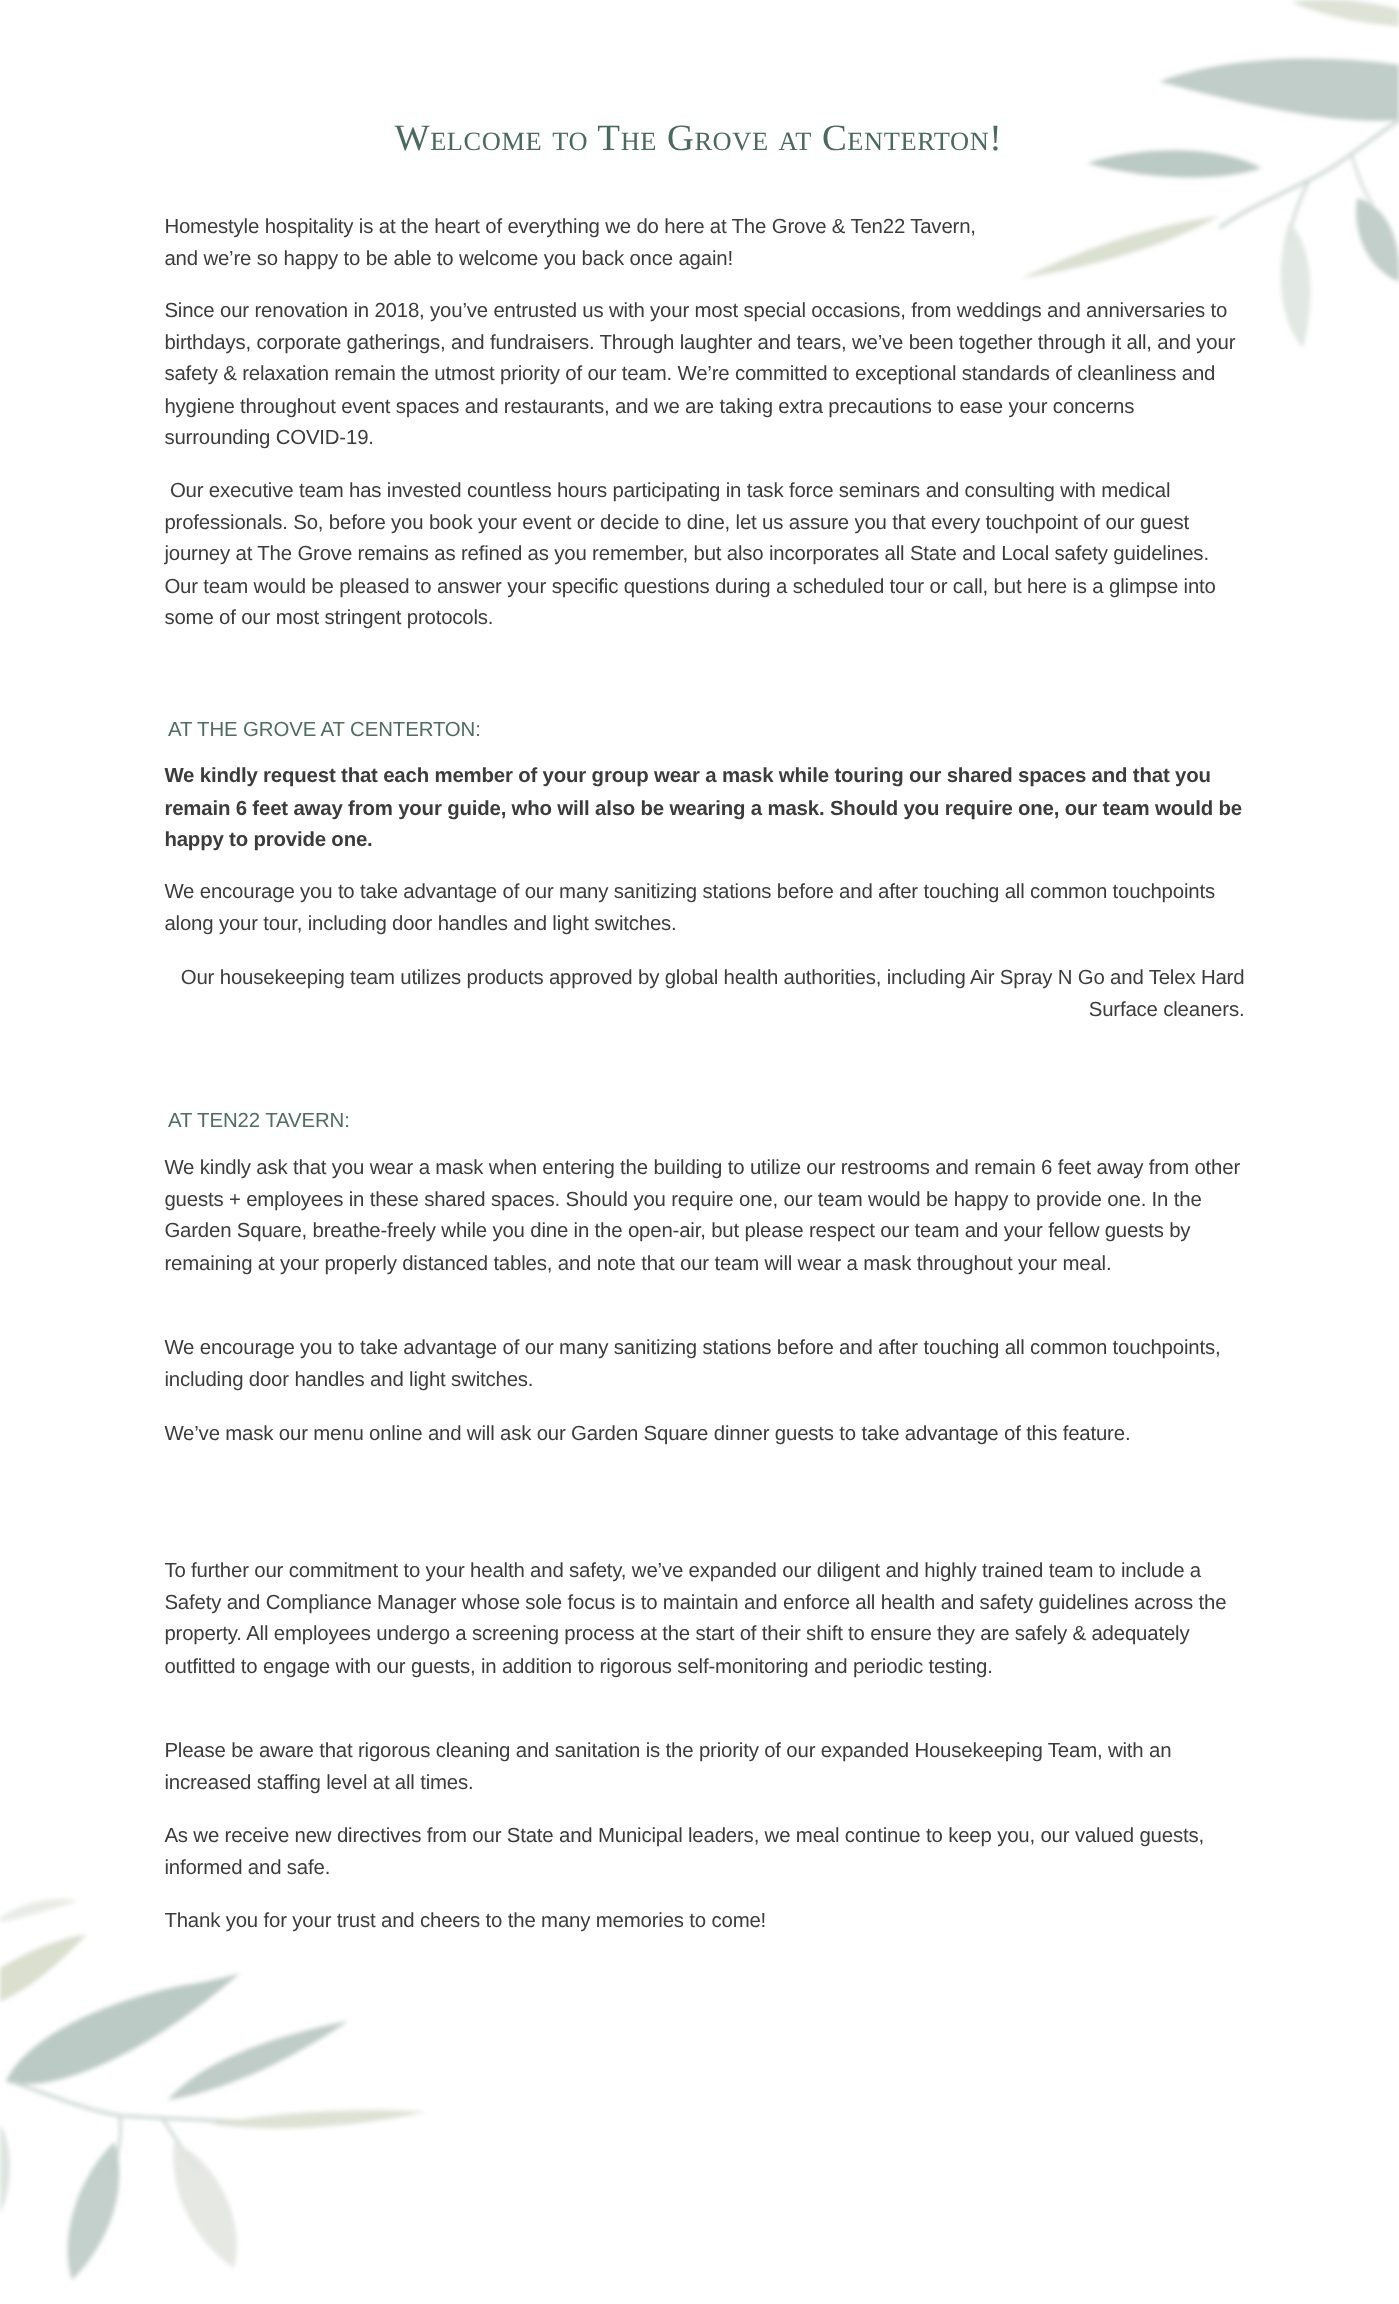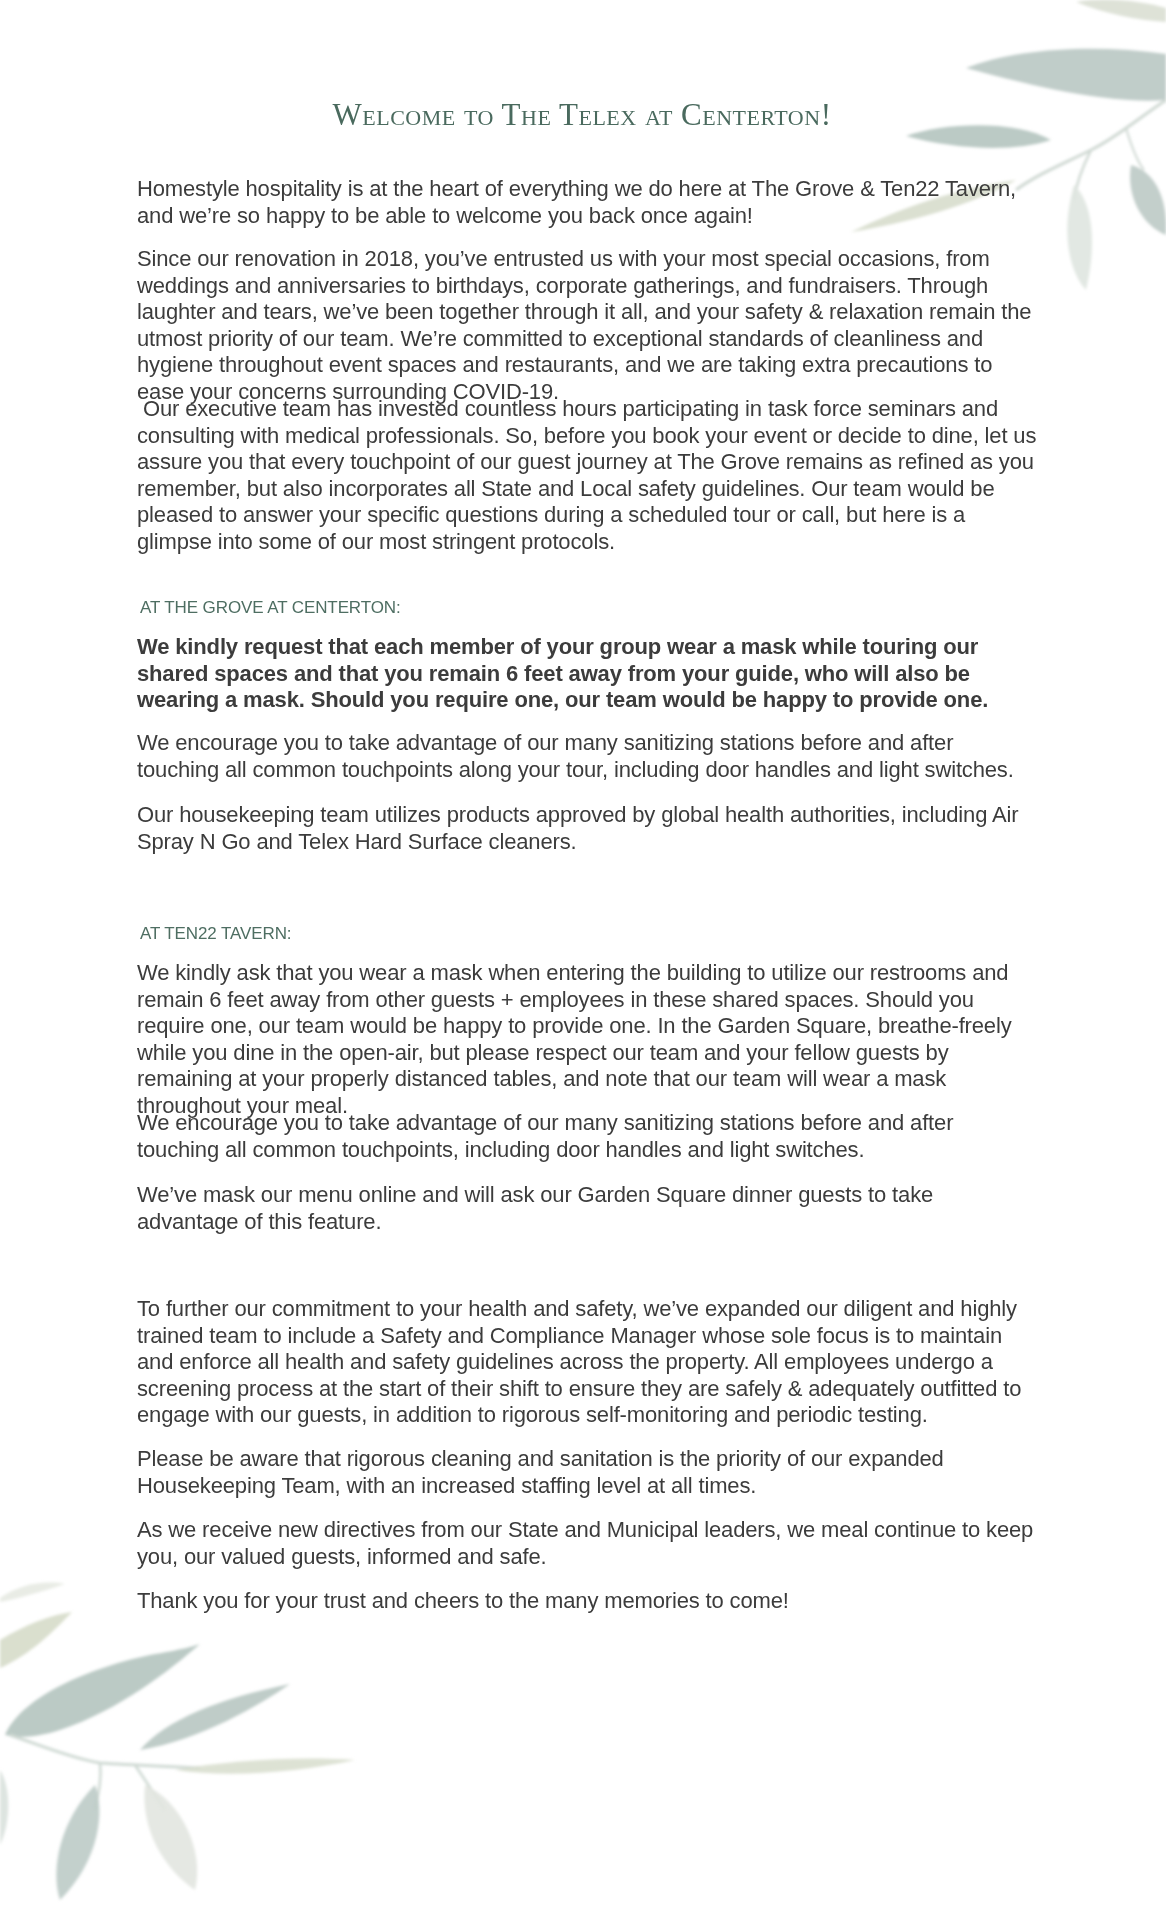--- a/index.html
+++ b/index.html
@@ -41,21 +41,21 @@
       color: #4a6a5e;
       margin: 0;
       font-weight: normal;
       line-height: 38px;
     }
     .block {
       position: absolute;
       left: 0;
       width: 900px;
       margin: 0;
-      font-size: 22px;
+      font-size: 17px;
       line-height: 26.6px;
       color: #3c3c3c;
       letter-spacing: -0.15px;
     }
     .heading {
       position: absolute;
       left: 0;
       margin: 3px;
       font-size: 17px;
       line-height: 26px;
@@ -116,31 +116,31 @@
     <path d="M175,210 C230,200 300,196 355,200 C300,212 230,218 175,210 Z" fill="#d7ddcc" opacity="0.85"></path>
 
     <path d="M95,225 C105,250 100,300 60,340 C50,310 60,260 95,225 Z" fill="#bccbc6" opacity="0.9"></path>
     <path d="M145,225 C180,240 205,290 195,330 C165,310 140,270 145,225 Z" fill="#e2e6e0" opacity="0.9"></path>
 
     <path d="M0,210 C10,225 12,260 0,285 Z" fill="#d5ddd8" opacity="0.8"></path>
   </g>
 </svg>
 
 <main class="page">
-  <h1 class="title">Welcome to The Telex at Centerton!</h1>
+  <h1 class="title">Welcome to The Grove at Centerton!</h1>
 
   <p class="block" style="top:176px; white-space: pre-line;">Homestyle hospitality is at the heart of everything we do here at The Grove &amp; Ten22 Tavern,
 and we’re so happy to be able to welcome you back once again!</p>
   <p class="block" style="top:246px;">Since our renovation in 2018, you’ve entrusted us with your most special occasions, from weddings and anniversaries to birthdays, corporate gatherings, and fundraisers. Through laughter and tears, we’ve been together through it all, and your safety &amp; relaxation remain the utmost priority of our team. We’re committed to exceptional standards of cleanliness and hygiene throughout event spaces and restaurants, and we are taking extra precautions to ease your concerns surrounding COVID-19.</p>
   <p class="block" style="top:396px; white-space: pre-wrap;"> Our executive team has invested countless hours participating in task force seminars and consulting with medical professionals. So, before you book your event or decide to dine, let us assure you that every touchpoint of our guest journey at The Grove remains as refined as you remember, but also incorporates all State and Local safety guidelines. Our team would be pleased to answer your specific questions during a scheduled tour or call, but here is a glimpse into some of our most stringent protocols.</p>
 
   <h2 class="heading" style="top:592px;">AT THE GROVE AT CENTERTON:</h2>
   <p class="block" style="top:634px;font-weight:bold;">We kindly request that each member of your group wear a mask while touring our shared spaces and that you remain 6 feet away from your guide, who will also be wearing a mask. Should you require one, our team would be happy to provide one.</p>
   <p class="block" style="top:730px;">We encourage you to take advantage of our many sanitizing stations before and after touching all common touchpoints along your tour, including door handles and light switches.</p>
-  <p class="block" style="top:802px;">Our housekeeping team utilizes products approved by global health authorities, including Air Spray N Go and Telex Hard Surface cleaners.</p>
+  <p class="block" style="top:802px;text-align:right;">Our housekeeping team utilizes products approved by global health authorities, including Air Spray N Go and Telex Hard Surface cleaners.</p>
 
   <h2 class="heading" style="top:918px;">AT TEN22 TAVERN:</h2>
   <p class="block" style="top:960px;">We kindly ask that you wear a mask when entering the building to utilize our restrooms and remain 6 feet away from other guests + employees in these shared spaces. Should you require one, our team would be happy to provide one. In the Garden Square, breathe-freely while you dine in the open-air, but please respect our team and your fellow guests by remaining at your properly distanced tables, and note that our team will wear a mask throughout your meal.</p>
   <p class="block" style="top:1110px;">We encourage you to take advantage of our many sanitizing stations before and after touching all common touchpoints, including door handles and light switches.</p>
   <p class="block" style="top:1182px;">We’ve mask our menu online and will ask our Garden Square dinner guests to take advantage of this feature.</p>
 
   <p class="block" style="top:1296px;">To further our commitment to your health and safety, we’ve expanded our diligent and highly trained team to include a Safety and Compliance Manager whose sole focus is to maintain and enforce all health and safety guidelines across the property. All employees undergo a screening process at the start of their shift to ensure they are safely &amp; adequately outfitted to engage with our guests, in addition to rigorous self-monitoring and periodic testing.</p>
   <p class="block" style="top:1446px;">Please be aware that rigorous cleaning and sanitation is the priority of our expanded Housekeeping Team, with an increased staffing level at all times.</p>
   <p class="block" style="top:1517px;">As we receive new directives from our State and Municipal leaders, we meal continue to keep you, our valued guests, informed and safe.</p>
   <p class="block" style="top:1588px;">Thank you for your trust and cheers to the many memories to come!</p>

